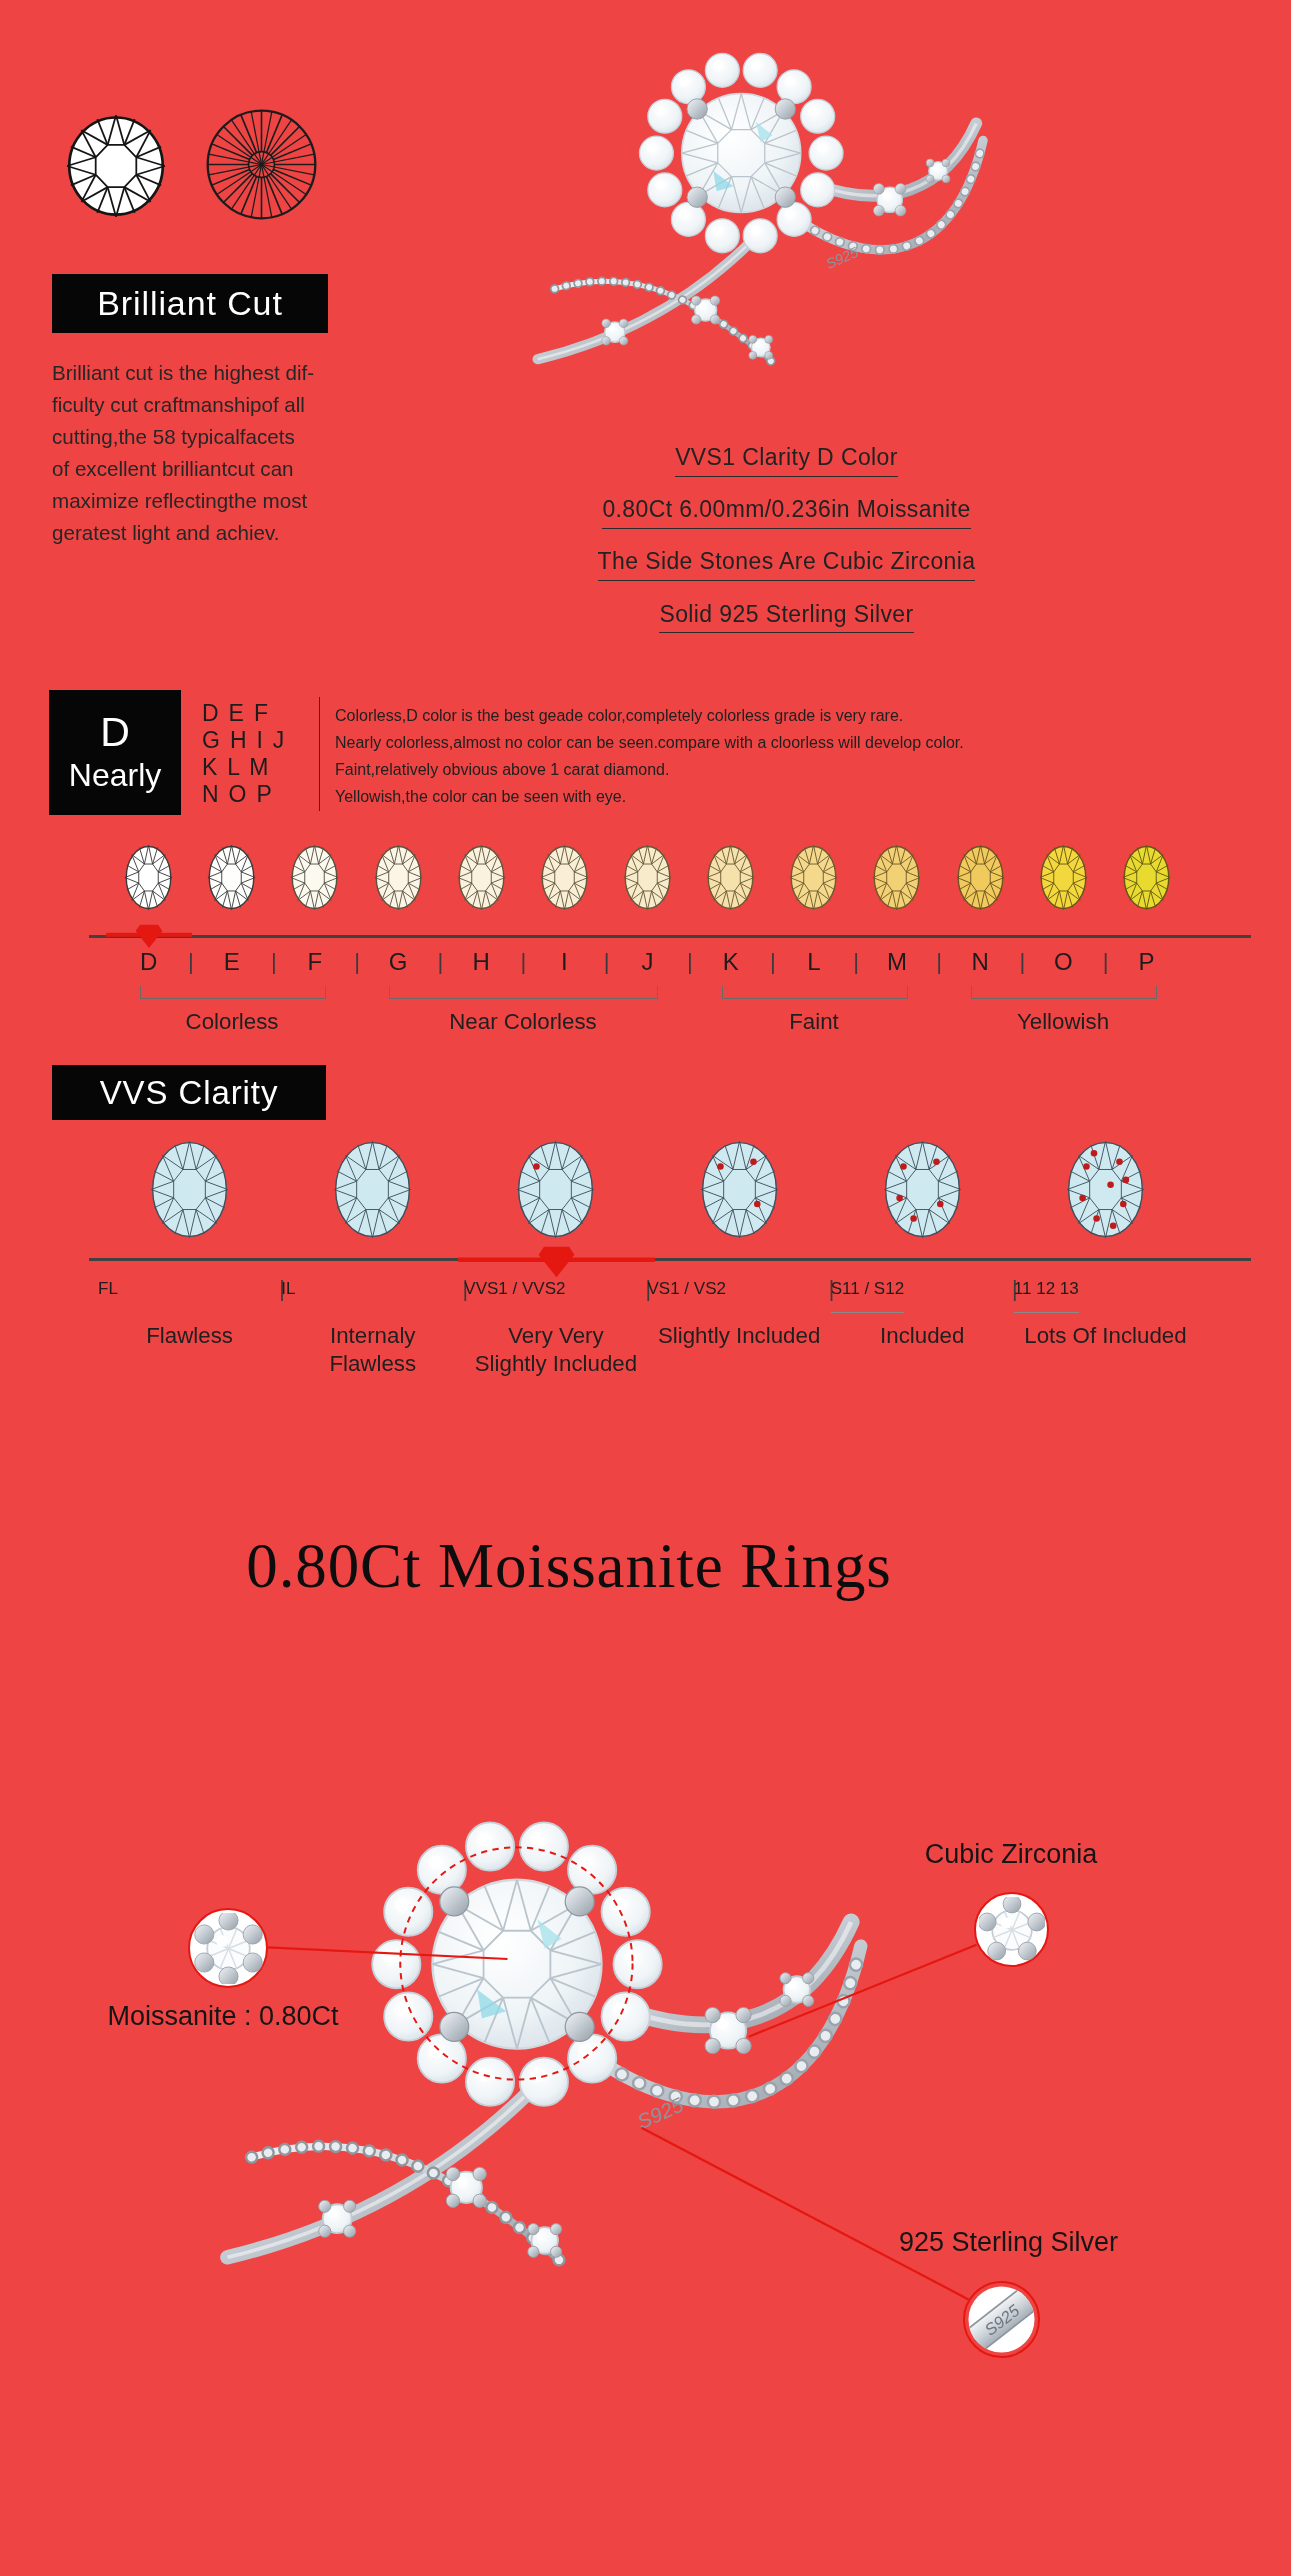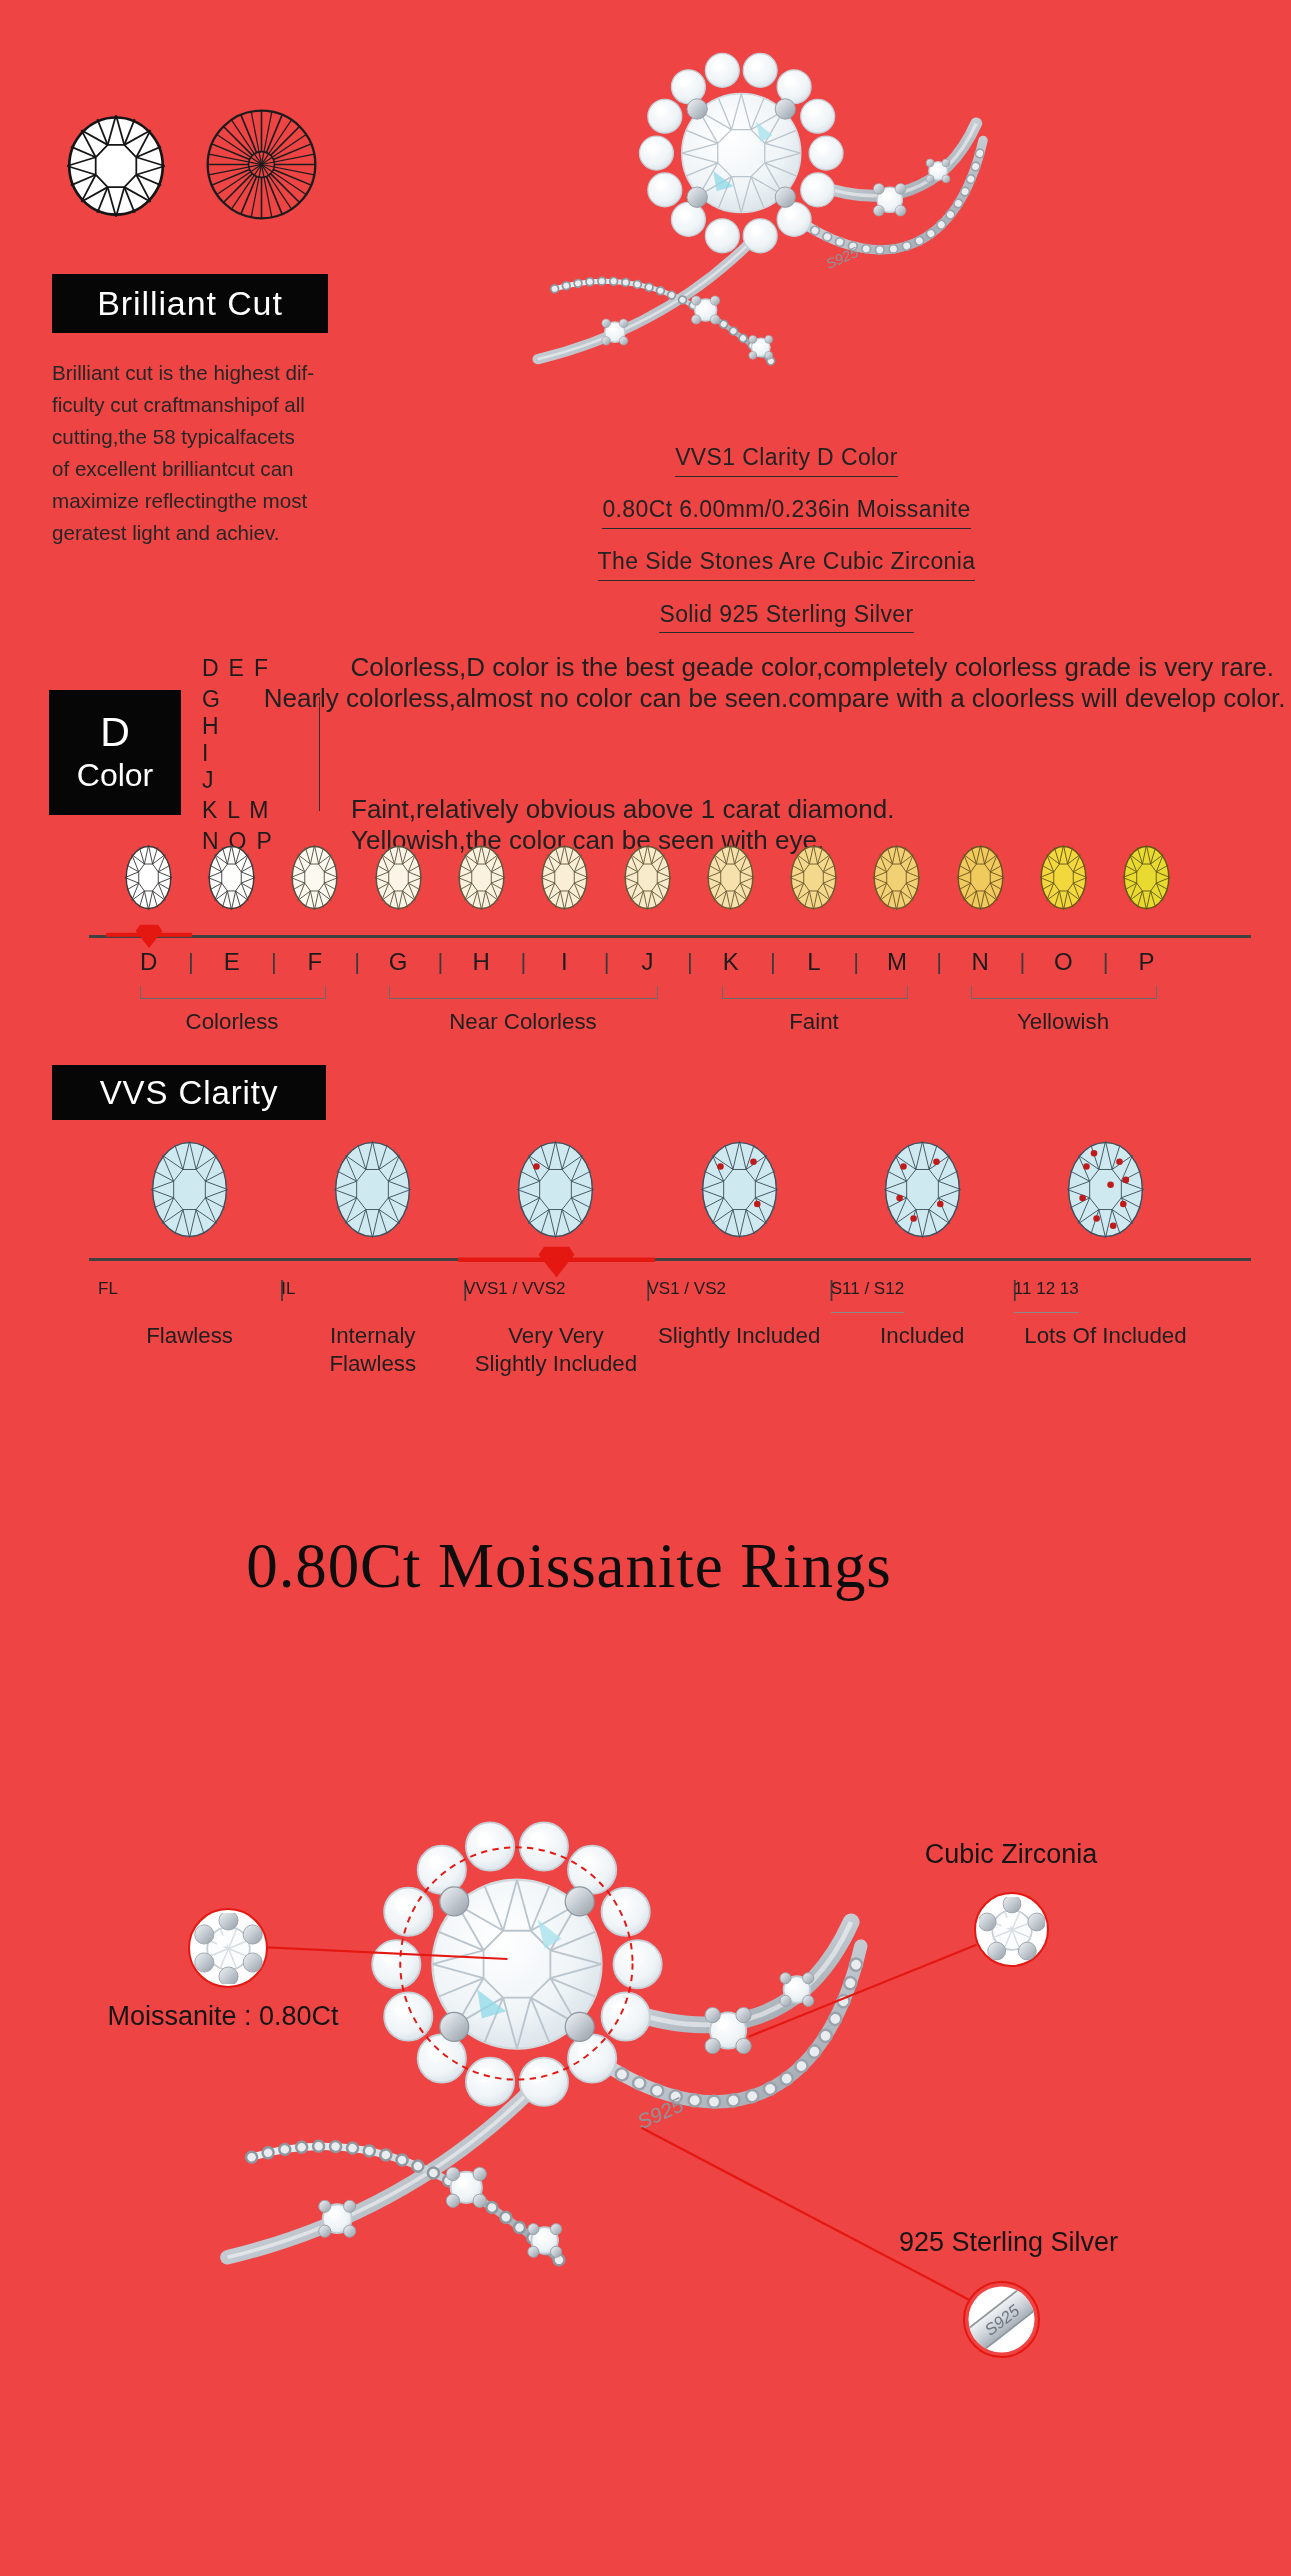--- a/index.html
+++ b/index.html
@@ -15,21 +15,21 @@
   #specs{left:523px;top:444px;width:527px;text-align:center}
   .specline{margin-bottom:19.7px}
   .specline span{display:inline-block;font-size:23px;letter-spacing:0.4px;color:#222;
                  border-bottom:1.8px solid #2b2b2b;padding-bottom:4.5px}
   #dc-box{left:49px;top:690px;width:132px;height:125px}
   #dc-box .t1{font-size:41px;line-height:46px}
   #dc-box .t2{font-size:32px;line-height:41px}
   #color-rows{left:202px;top:695px;width:1072px;height:118px;display:flex;flex-direction:column;justify-content:center}
   .crow{display:flex;align-items:baseline}
   .clet{width:107px;font-size:23px;letter-spacing:1.8px;color:#1c1c1c}
-  .cdesc{margin-left:42px;font-size:26px;white-space:nowrap;color:#202020}
+  .cdesc{margin-left:26px;font-size:16px;white-space:nowrap;color:#202020}
   #vline{left:319px;top:697px;height:114px;width:0;border-left:1.8px solid #2e2e2e}
   #swatches{left:107px;top:838px;width:1081px;height:79px;display:flex}
   #swatches .cell,#clgems .cell{flex:1;display:flex;align-items:center;justify-content:center}
   .scaleline{height:2.7px;background:#414141}
   #cline{left:89px;top:935px;width:1162px}
   #clline{left:89px;top:1258px;width:1162px}
   #cletters{left:107px;top:947px;width:1081px;display:flex}
   .lcell{flex:1;text-align:center;font-size:24px;color:#1c1c1c;position:relative;line-height:30px}
   .lcell:not(:last-child)::after{content:"|";position:absolute;right:-3.6px;top:0;color:#3a3a3a;font-size:22.3px}
   #cgroups{left:107px;top:986px;width:1081px;height:63px}
@@ -276,21 +276,21 @@
 
   <div id="specs" class="abs">
       <div class="specline"><span>VVS1 Clarity D Color</span></div>
       <div class="specline"><span>0.80Ct 6.00mm/0.236in Moissanite</span></div>
       <div class="specline"><span>The Side Stones Are Cubic Zirconia</span></div>
       <div class="specline"><span>Solid 925 Sterling Silver</span></div>
     </div>
 
   <div id="dc-box" class="blackbox">
     <div class="t1">D</div>
-    <div class="t2">Color</div>
+    <div class="t2">Nearly</div>
   </div>
   <div id="color-rows" class="abs">
     <div class="crow">
       <span class="clet">D E F</span>
       <span class="cdesc">Colorless,D color is the best geade color,completely colorless grade is very rare.</span>
     </div>
     <div class="crow">
       <span class="clet">G H I J</span>
       <span class="cdesc">Nearly colorless,almost no color can be seen.compare with a cloorless will develop color.</span>
     </div>

